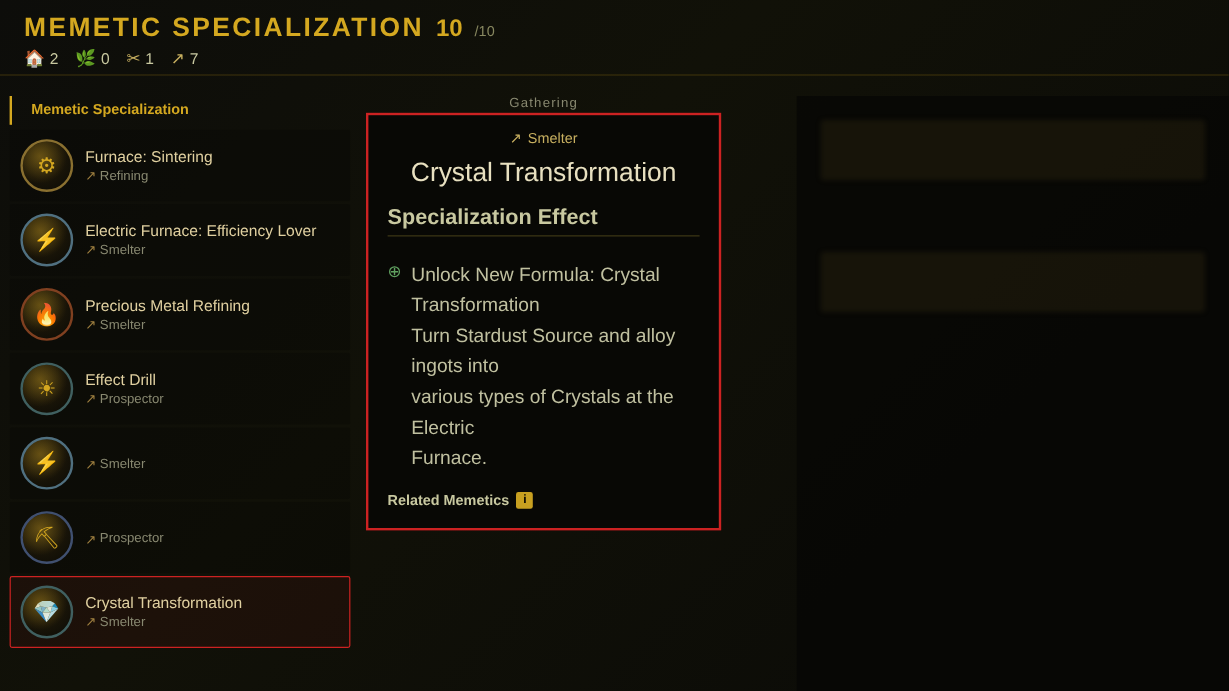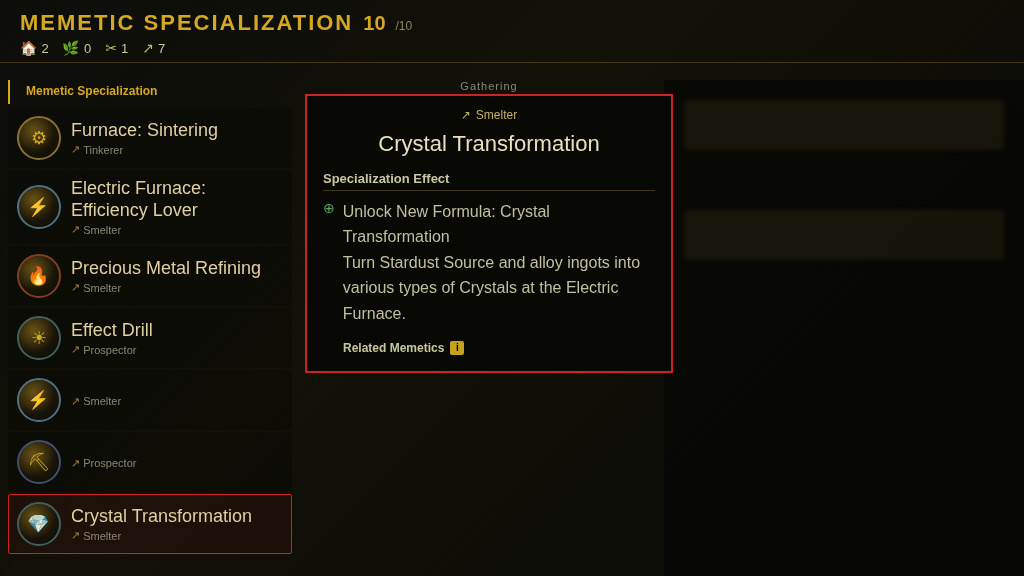--- a/index.html
+++ b/index.html
@@ -138,21 +138,21 @@
       inset: 0;
       background: radial-gradient(circle at 35% 30%, rgba(210,160,30,0.3), transparent 60%);
     }
 
     .skill-info {
       flex: 1;
     }
 
     .skill-name {
       color: #e0d0a0;
-      font-size: 18px;
+      font-size: 13px;
       font-weight: 500;
       line-height: 1.2;
     }
 
     .skill-type {
       display: flex;
       align-items: center;
       gap: 3px;
       color: #888870;
       font-size: 11px;
@@ -162,21 +162,21 @@
     .skill-type-icon {
       font-size: 11px;
       color: #a08040;
     }
 
     
     .detail-panel {
       position: absolute;
       top: 80px;
       left: 305px;
-      width: 368px;
+      width: 296px;
       z-index: 10;
     }
 
     .gathering-label {
       text-align: center;
       color: #888870;
       font-size: 11px;
       letter-spacing: 1px;
       margin-bottom: 2px;
     }
@@ -201,25 +201,25 @@
       color: #e8e0c0;
       font-size: 22px;
       font-weight: 500;
       text-align: center;
       margin-bottom: 12px;
       line-height: 1.3;
     }
 
     .detail-section-label {
       color: #c8c8a0;
-      font-size: 13px;
+      font-size: 18px;
       font-weight: 600;
       border-bottom: 1px solid rgba(180,160,60,0.3);
       padding-bottom: 4px;
-      margin-bottom: 8px;
+      margin-bottom: 20px;
     }
 
     .detail-effect {
       display: flex;
       gap: 8px;
       margin-bottom: 14px;
     }
 
     .effect-bullet {
       color: #60a060;
@@ -237,21 +237,20 @@
     .related-section {
       display: flex;
       align-items: center;
       gap: 6px;
     }
 
     .related-label {
       color: #c8c8a0;
       font-size: 12px;
       font-weight: 600;
-      margin-left: 20px;
     }
 
     .info-badge {
       background: #c8a020;
       color: #000;
       font-size: 10px;
       font-weight: 700;
       width: 14px;
       height: 14px;
       border-radius: 2px;
@@ -312,21 +311,21 @@
 
 <div class="left-panel">
   <div class="panel-label">Memetic Specialization</div>
   <ul class="skill-list">
   <li class="skill-item">
         <div class="skill-icon" style="border-color: rgb(138, 112, 48);">⚙</div>
         <div class="skill-info">
           <div class="skill-name">Furnace: Sintering</div>
           <div class="skill-type">
             <span class="skill-type-icon">↗</span>
-            <span>Tinkerer</span>
+            <span>Refining</span>
           </div>
         </div>
       </li>
       <li class="skill-item">
         <div class="skill-icon" style="border-color: rgb(80, 112, 128);">⚡</div>
         <div class="skill-info">
           <div class="skill-name">Electric Furnace: Efficiency Lover</div>
           <div class="skill-type">
             <span class="skill-type-icon">↗</span>
             <span>Smelter</span>

